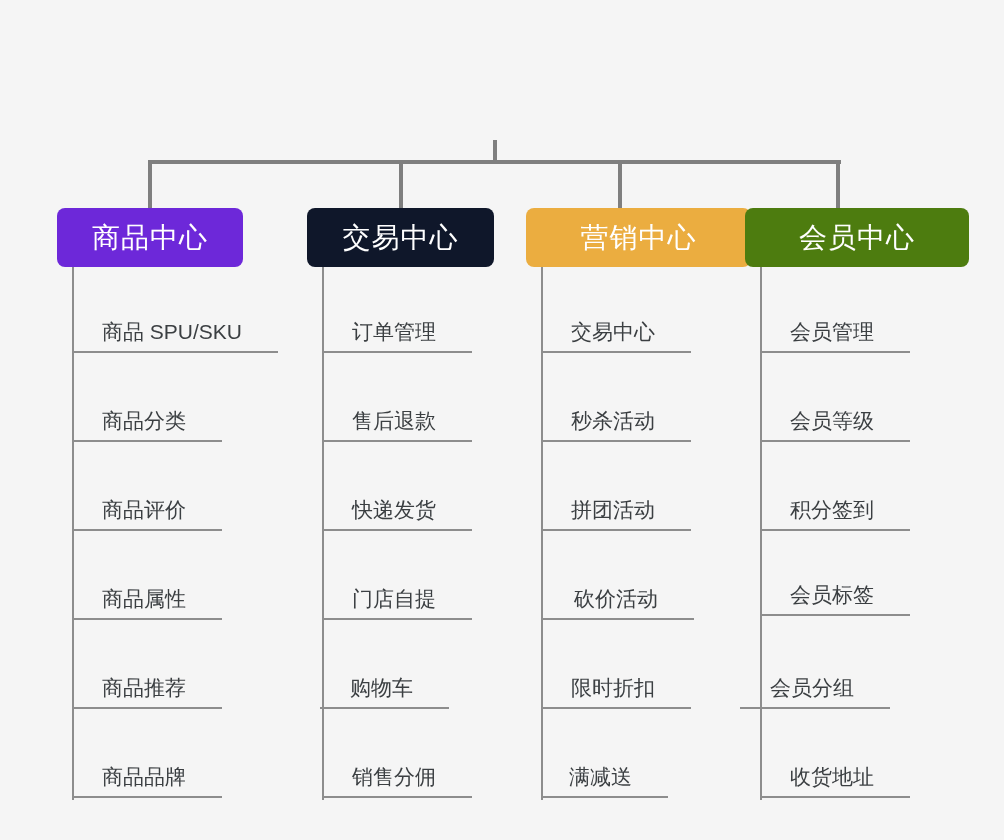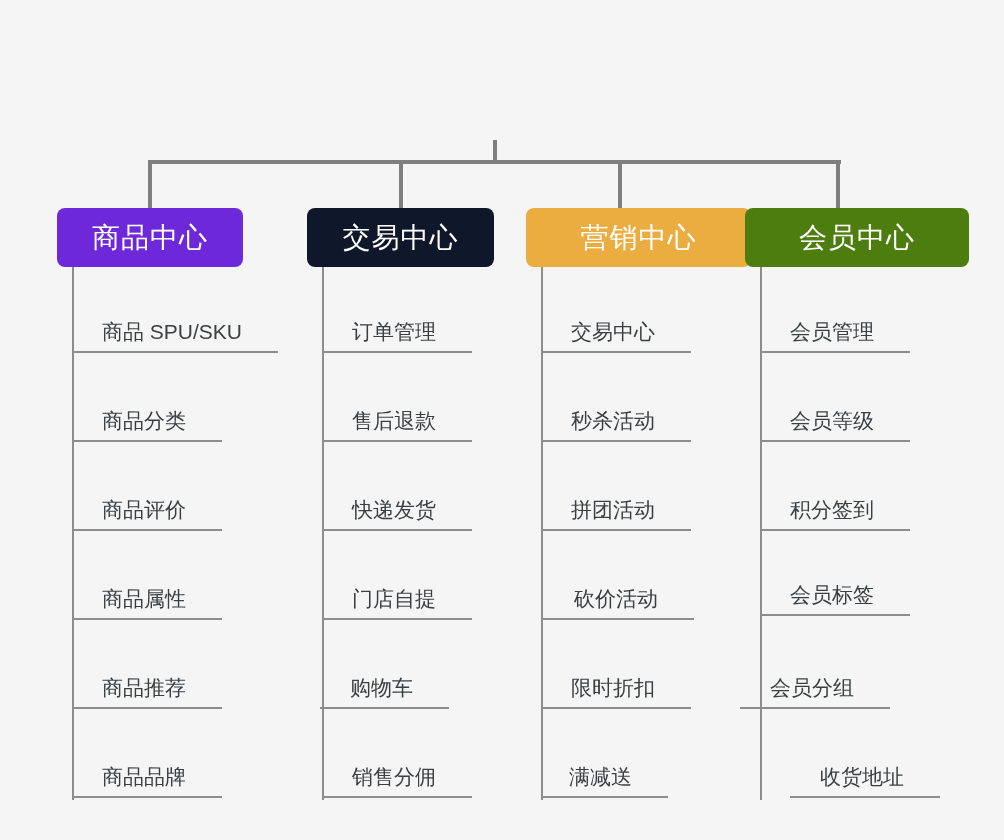--- a/index.html
+++ b/index.html
@@ -84,16 +84,16 @@
       <div class="leaf" style="left: 541px; top: 677px;">限时折扣</div>
       <div class="leaf" style="left: 541px; top: 766px; padding-left: 28px;">满减送</div>
       <div class="conn v" style="left: 836px; top: 160px; height: 50px;"></div>
       <div class="branch-node" style="left: 745px; width: 224px; background: #4d7c0f;">会员中心</div>
       <div class="colline" style="left: 760px; top: 267px; height: 533px;"></div>
       <div class="leaf" style="left: 760px; top: 321px;">会员管理</div>
       <div class="leaf" style="left: 760px; top: 410px;">会员等级</div>
       <div class="leaf" style="left: 760px; top: 499px;">积分签到</div>
       <div class="leaf" style="left: 760px; top: 584px;">会员标签</div>
       <div class="leaf" style="left: 740px; top: 677px;">会员分组</div>
-      <div class="leaf" style="left: 760px; top: 766px; margin-left: 30px;">收货地址</div>
+      <div class="leaf" style="left: 760px; top: 766px;">收货地址</div>
     </div>
 
 </div>
 
 </body></html>

